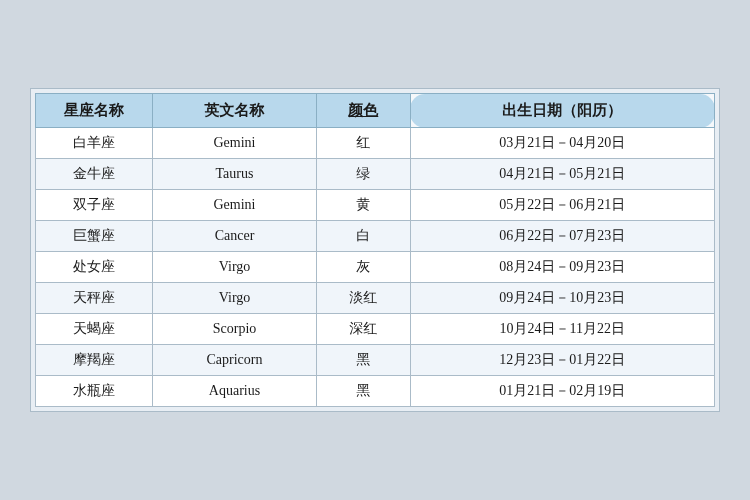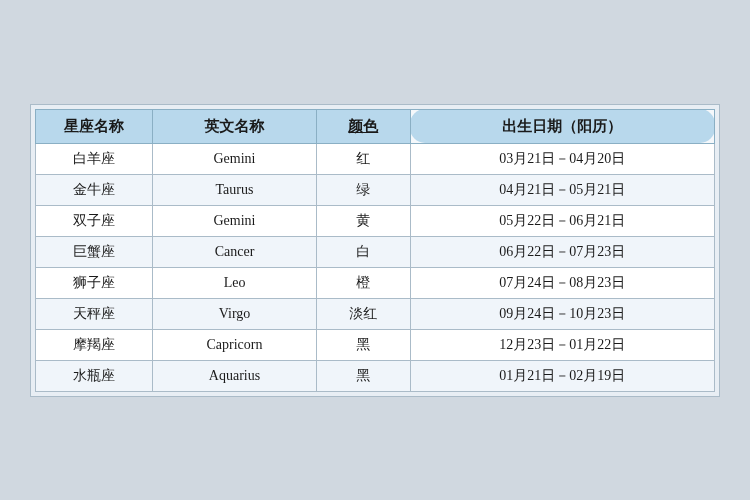--- a/index.html
+++ b/index.html
@@ -90,30 +90,36 @@
           <td>黄</td>
           <td>05月22日－06月21日</td>
         </tr>
         <tr>
           <td>巨蟹座</td>
           <td>Cancer</td>
           <td>白</td>
           <td>06月22日－07月23日</td>
         </tr>
         <tr>
-          <td>狮子座</td>
-          <td>Leo</td>
-          <td>橙</td>
-          <td>07月24日－08月23日</td>
+          <td>处女座</td>
+          <td>Virgo</td>
+          <td>灰</td>
+          <td>08月24日－09月23日</td>
         </tr>
         <tr>
           <td>天秤座</td>
           <td>Virgo</td>
           <td>淡红</td>
           <td>09月24日－10月23日</td>
+        </tr>
+        <tr>
+          <td>天蝎座</td>
+          <td>Scorpio</td>
+          <td>深红</td>
+          <td>10月24日－11月22日</td>
         </tr>
         <tr>
           <td>摩羯座</td>
           <td>Capricorn</td>
           <td>黑</td>
           <td>12月23日－01月22日</td>
         </tr>
         <tr>
           <td>水瓶座</td>
           <td>Aquarius</td>

